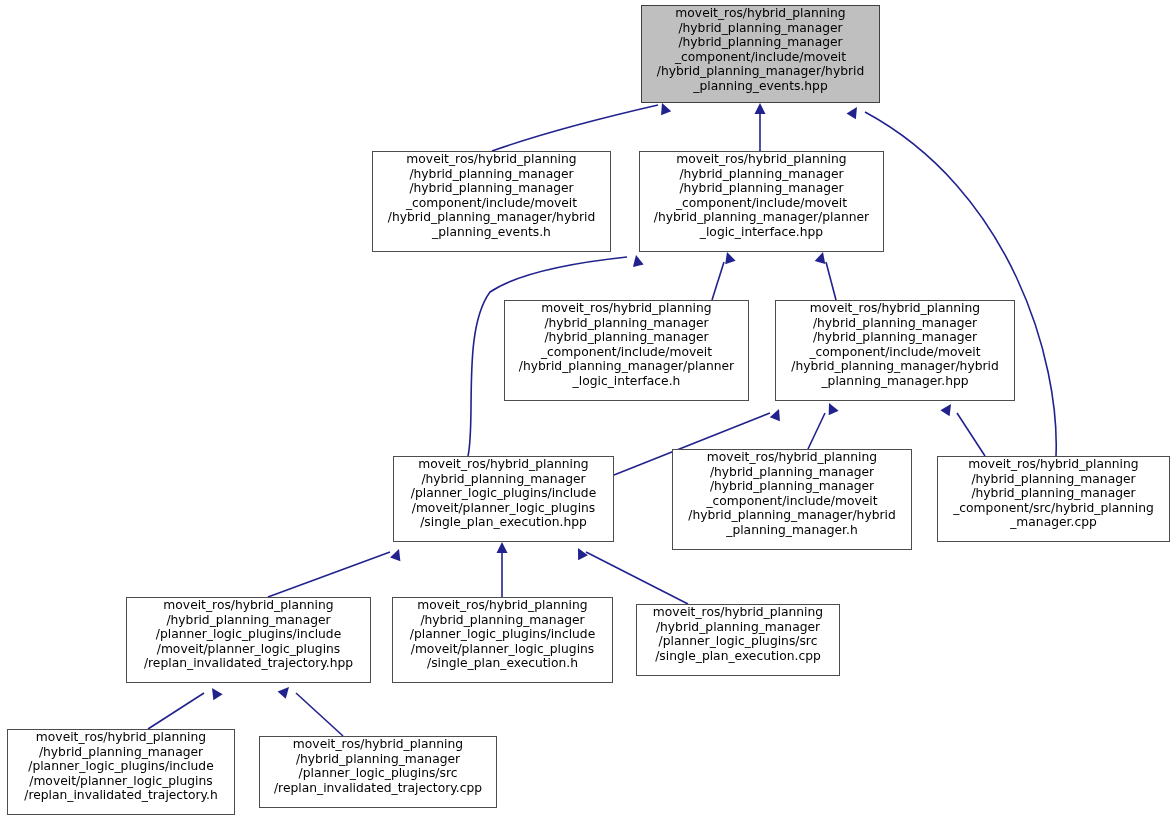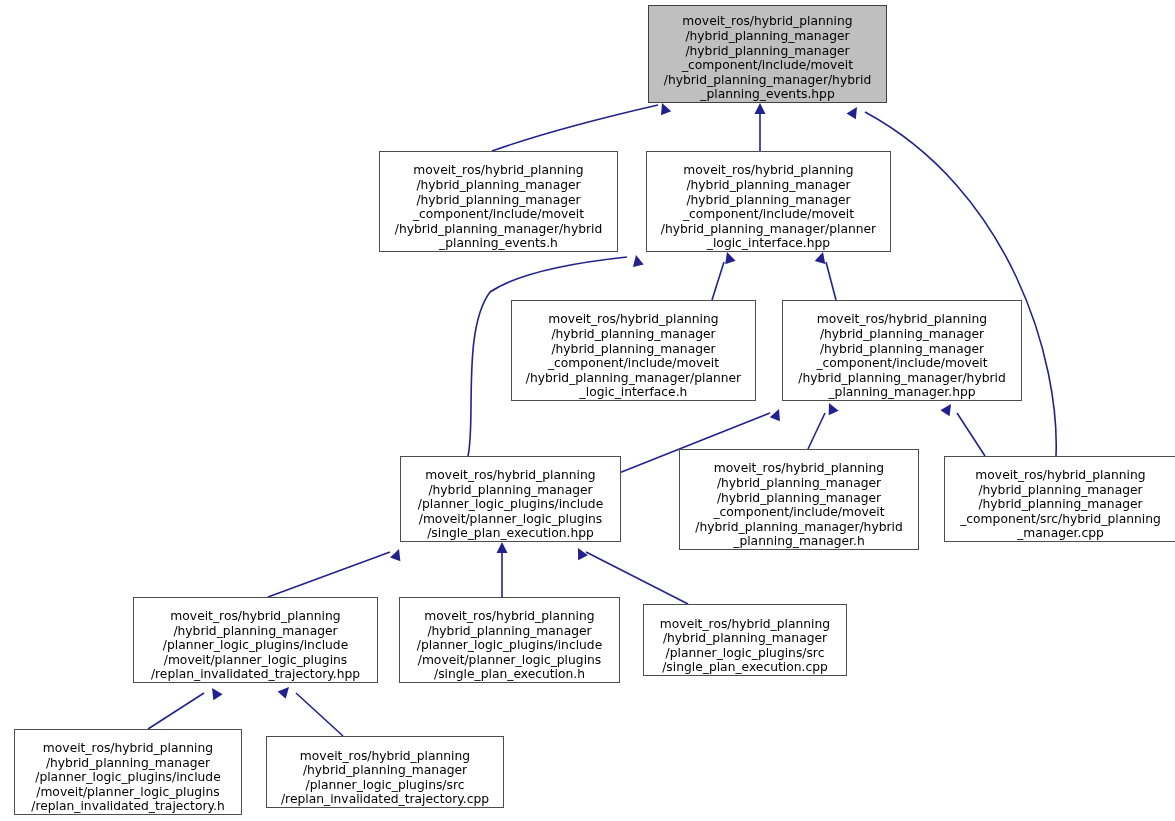--- a/index.html
+++ b/index.html
@@ -11,28 +11,27 @@
     overflow:hidden;
   }
   #edges{position:absolute;left:0;top:0;width:1175px;height:821px;}
   .node{
     position:absolute;
     box-sizing:border-box;
     border:1px solid #4d4d4d;
     background:#ffffff;
     color:#000000;
     display:flex;
-    align-items:flex-end;
+    align-items:flex-start;
     justify-content:center;
     text-align:center;
     line-height:14.6px;
     font-size:12.3px;
     white-space:pre;
     z-index:2;
-    margin-left:7px;
   }
   .node.root{
     background:#bfbfbf;
     border:1px solid #404040;
   }
   .node .label{display:block;}
 </style>
 </head>
 <body>
 

